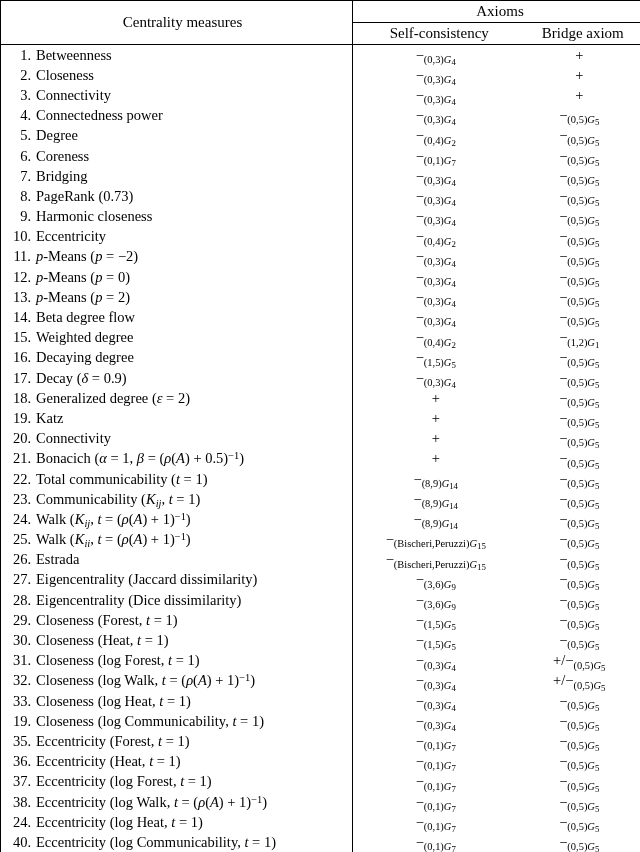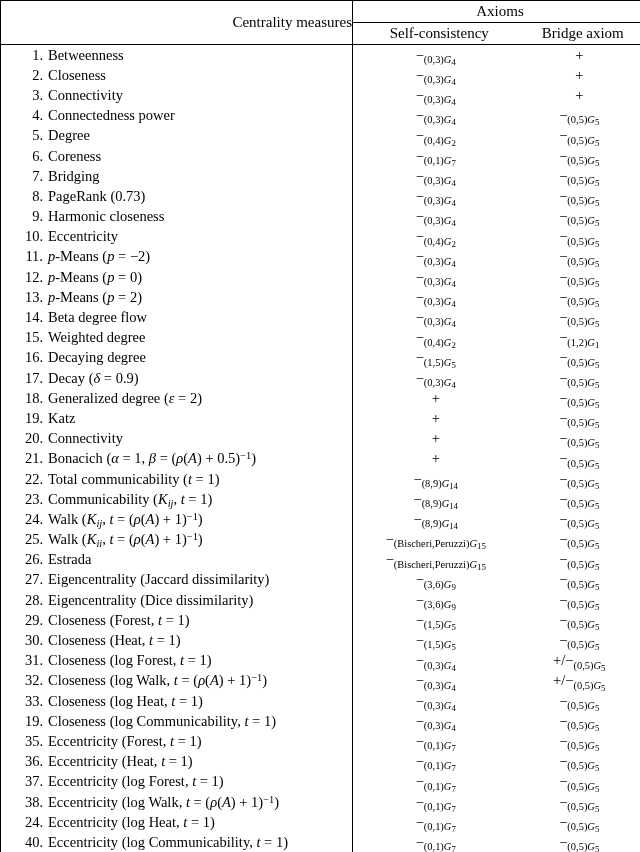--- a/index.html
+++ b/index.html
@@ -26,40 +26,40 @@
     overflow: hidden;
   }
   thead th {
     height: 21px;
     font-size: 15px;
     padding-left: 7px;
   }
   .h-measures {
     border-right: 1px solid #000;
     border-bottom: 1px solid #000;
-    text-align: right;
+    text-align: center;
     padding-left: 12px;
     vertical-align: middle;
   }
   .h-axioms {
     border-bottom: 1px solid #000;
     text-align: center;
   }
   .h-self, .h-bridge {
     border-bottom: 1px solid #000;
     text-align: center;
     margin-top: 20px;
   }
   tbody td {
     height: 20.2px;
     font-size: 14.5px;
   }
   td.c-measure {
     border-right: 1px solid #000;
-    padding-left: 16px;
+    padding-left: 4px;
     text-align: left;
   }
   td.c-self, td.c-bridge {
     text-align: center;
   }
   .num {
     display: inline-block;
     width: 26px;
     text-align: right;
     margin-right: 5px;

